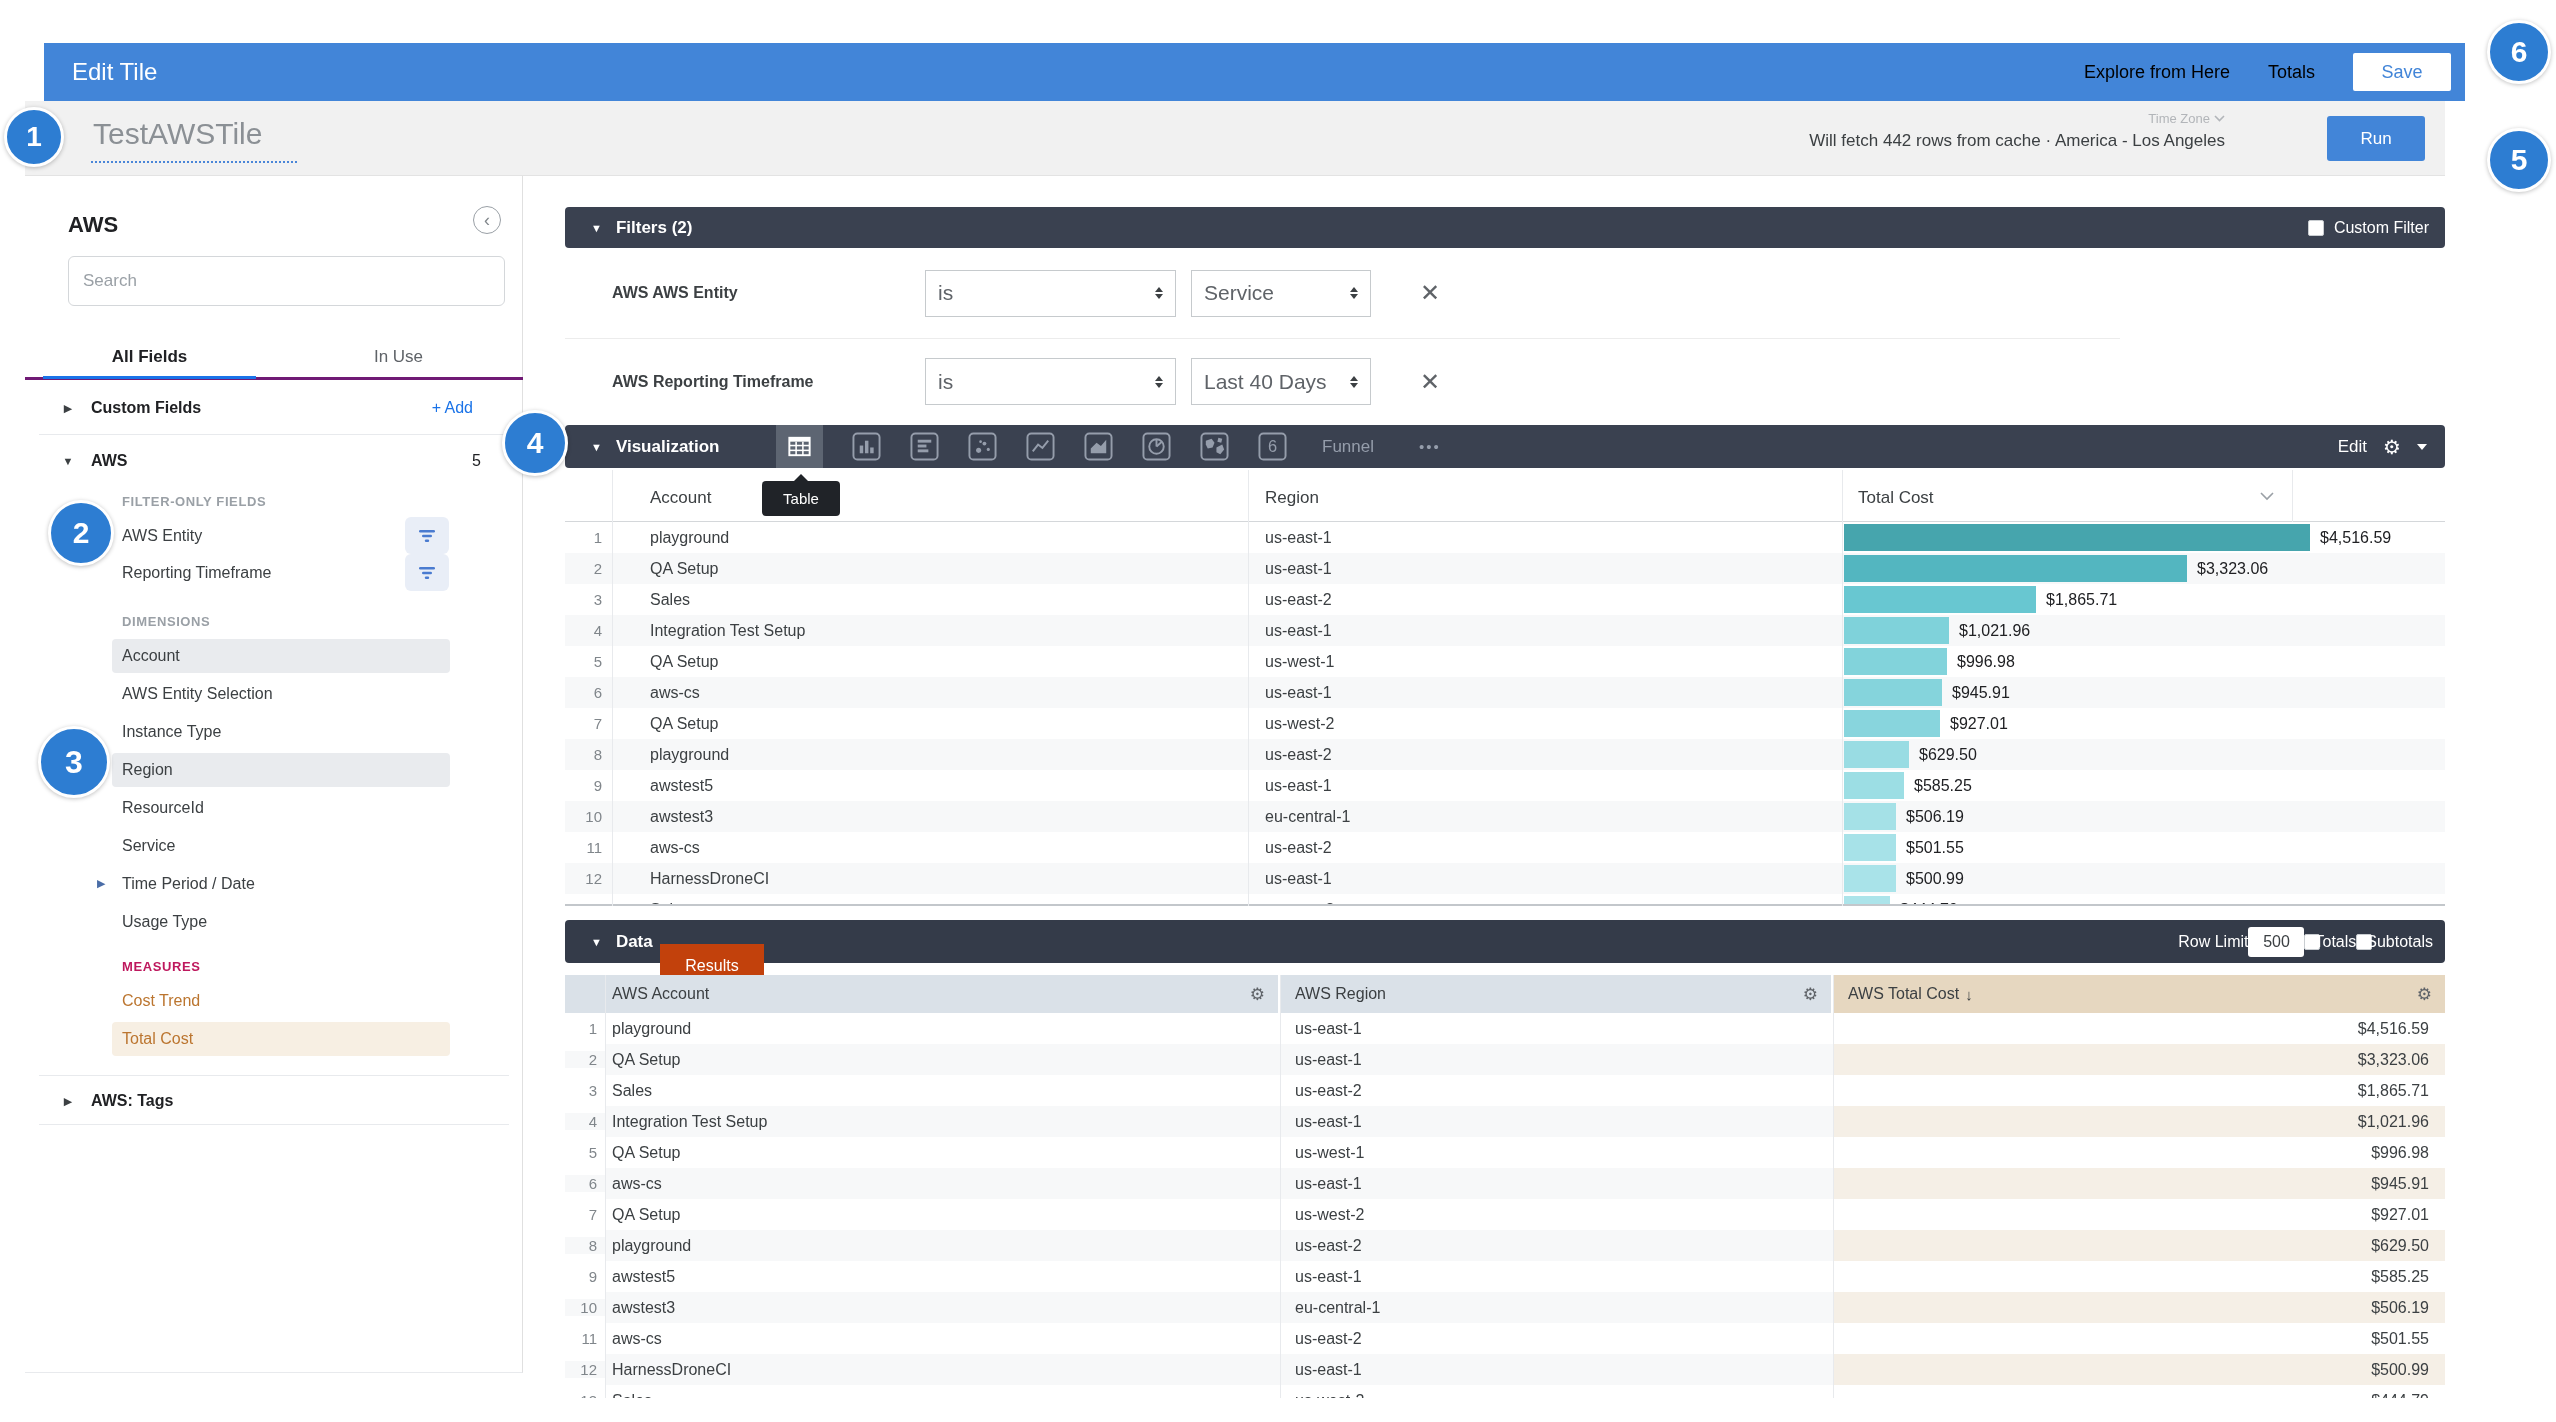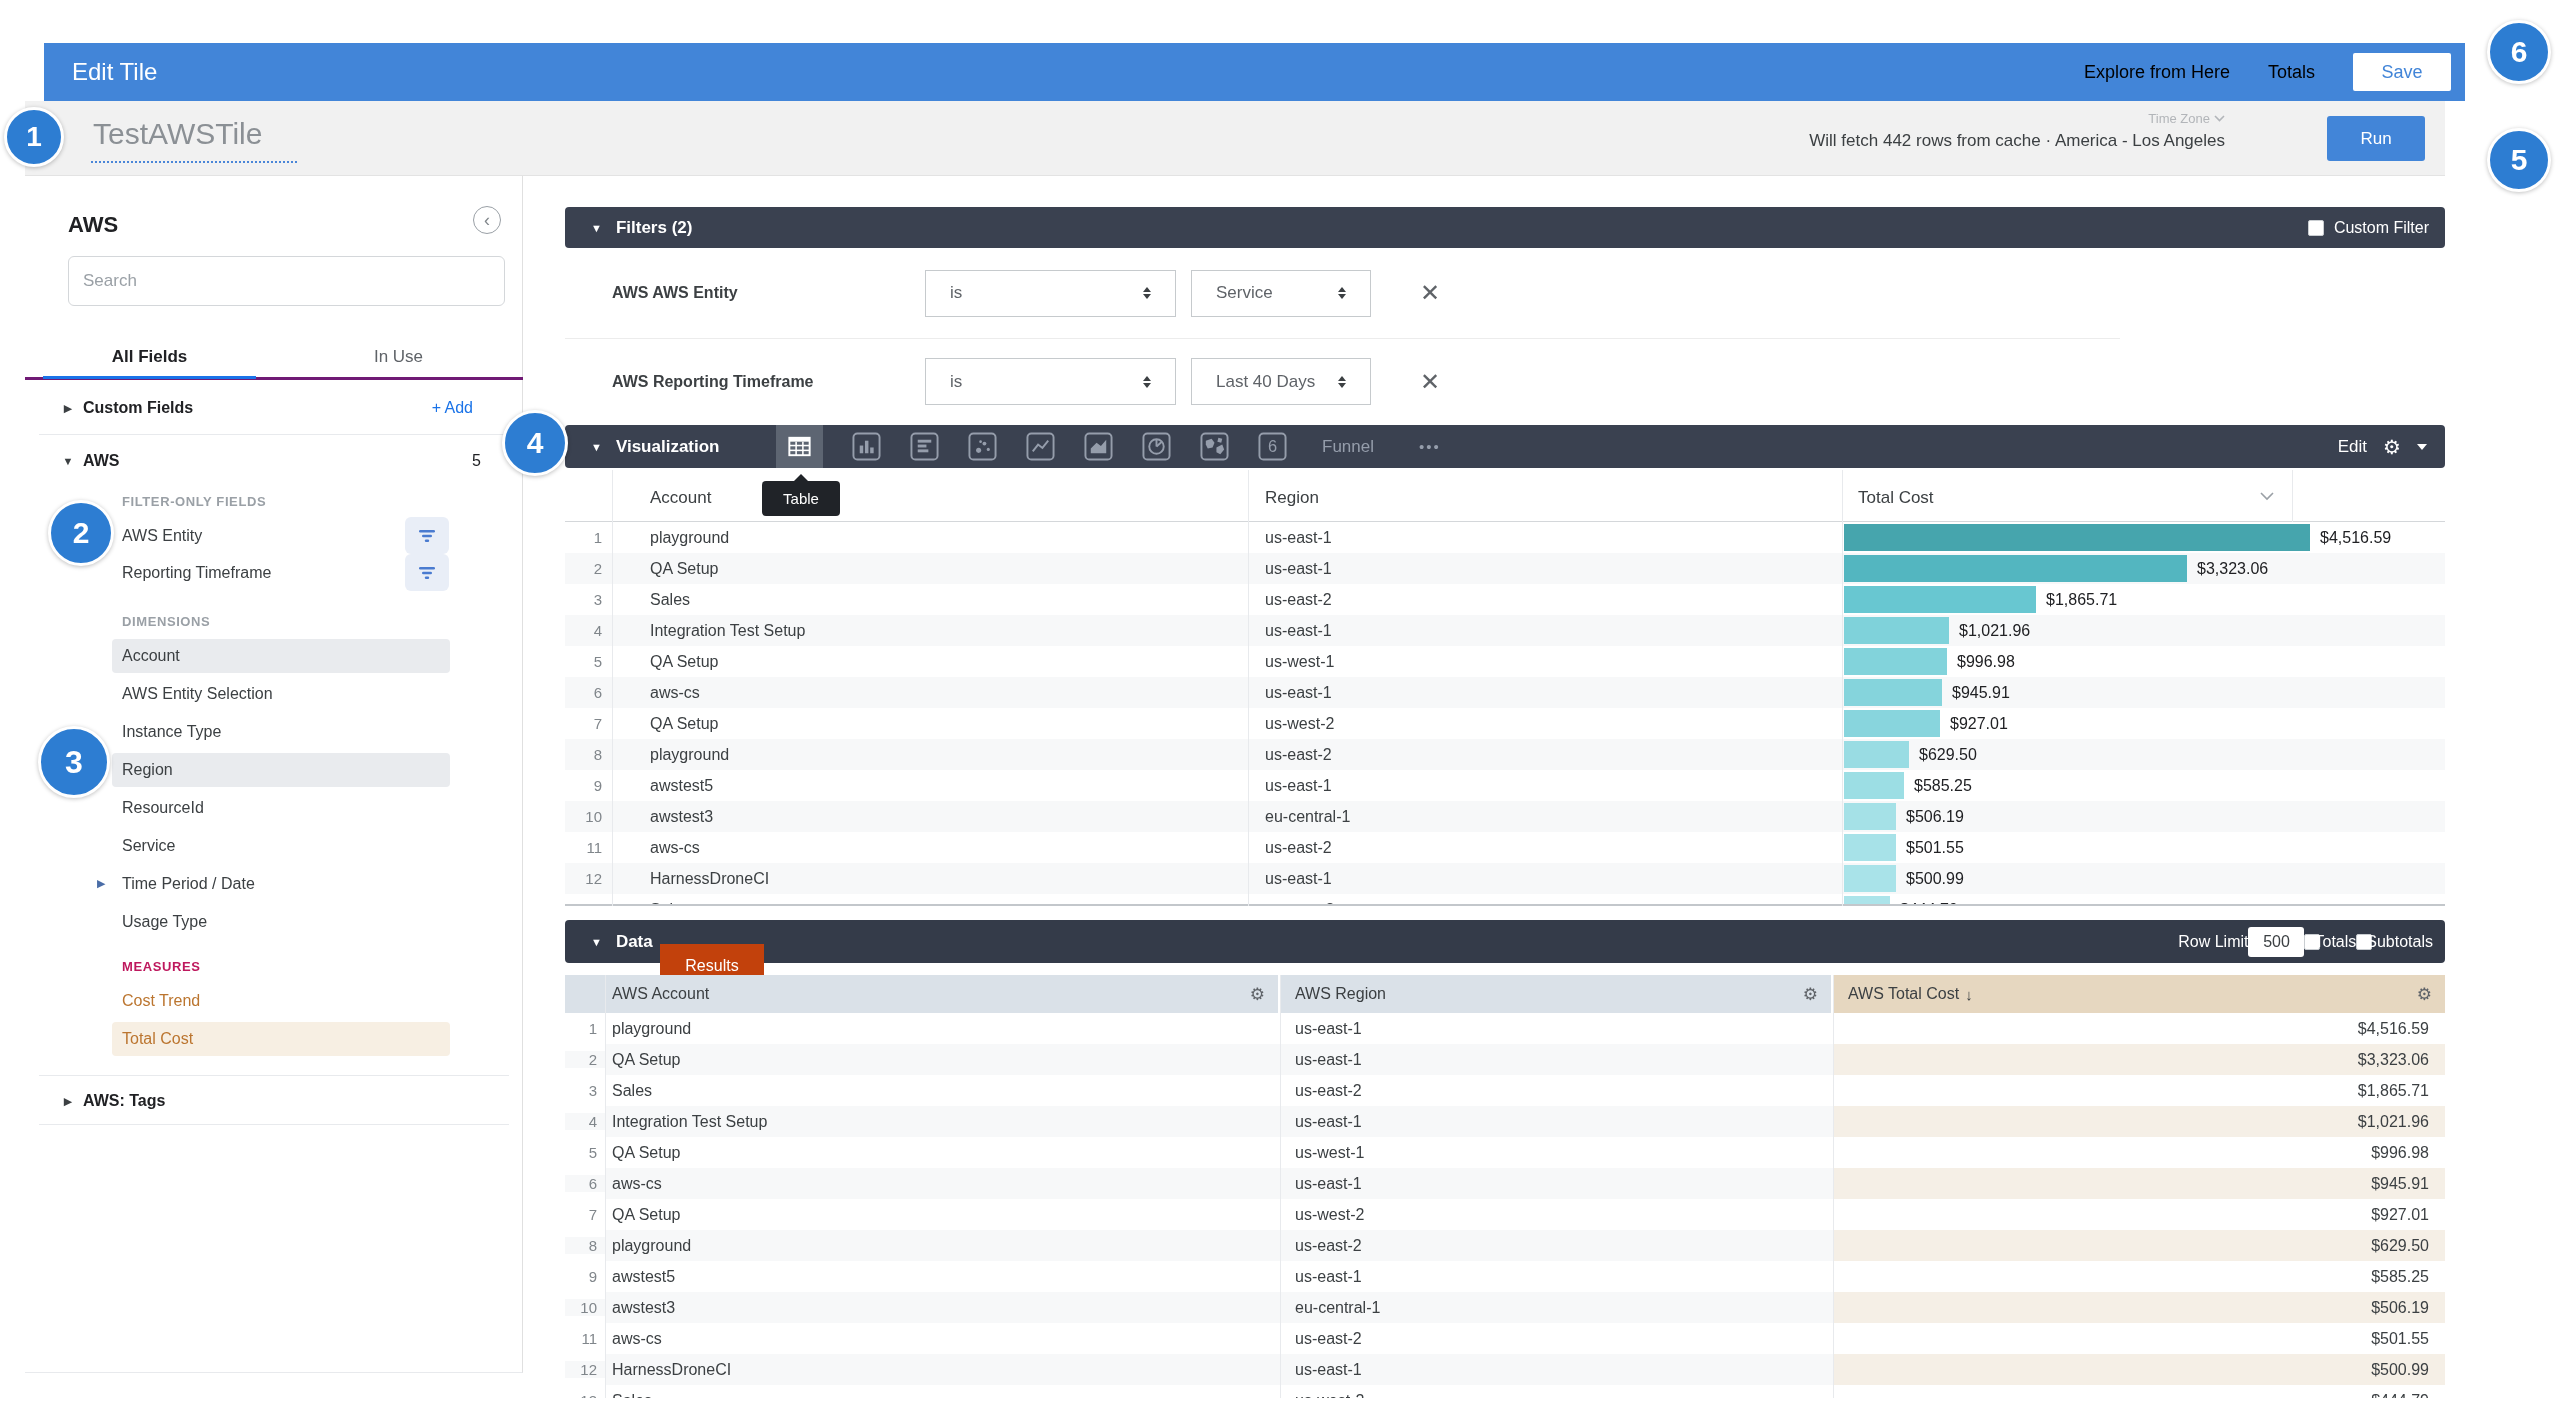--- a/index.html
+++ b/index.html
@@ -27,21 +27,21 @@
   .sb-title{position:absolute;left:43px;top:36px;font-size:22px;font-weight:bold;color:#202124;}
   .sb-collapse{position:absolute;left:448px;top:30px;width:28px;height:28px;border:1.5px solid #9aa0a6;border-radius:50%;color:#80868b;font-size:18px;display:flex;align-items:center;justify-content:center;cursor:pointer;}
   .sb-search{position:absolute;left:43px;top:80px;width:437px;height:50px;border:1px solid #d4d7dA;border-radius:6px;font-size:17px;color:#3c4043;padding:0 14px;outline:none;background:#fff;}
   .sb-search::placeholder{color:#9aa0a6;}
   .sb-tabs{position:absolute;left:0;top:160px;width:498px;height:44px;display:flex;border-bottom:3px solid #701a75;}
   .sb-tab{flex:1;display:flex;align-items:center;justify-content:center;font-size:17px;color:#5f6368;cursor:pointer;position:relative;}
   .sb-tab.active{color:#202124;font-weight:bold;}
   .sb-tab.active::after{content:"";position:absolute;left:18px;right:18px;bottom:-2px;height:3px;background:#1a73e8;}
   .sb-row{position:absolute;left:0;width:498px;height:34px;display:flex;align-items:center;cursor:pointer;}
   .sb-caret{width:30px;text-align:center;font-size:11px;color:#3c4043;flex:none;margin-left:28px;}
-  .sb-group-label{font-size:16px;font-weight:bold;color:#202124;}
+  .sb-group-label{font-size:16px;font-weight:bold;color:#202124;margin-left:8px;}
   .sb-add{position:absolute;right:50px;color:#1a73e8;font-size:16px;cursor:pointer;}
   .sb-count{position:absolute;right:42px;color:#202124;font-size:16px;}
   .sb-div{position:absolute;left:14px;width:470px;border-top:1px solid #e8eaed;}
   .sec-label{position:absolute;left:97px;font-size:13px;letter-spacing:.6px;color:#9aa0a6;font-weight:bold;}
   .sec-label.orange{color:#be185d;}
   .field-item{position:absolute;left:87px;width:338px;height:34px;display:flex;align-items:center;padding-left:10px;font-size:16px;color:#3c4043;border-radius:4px;cursor:pointer;}
   .field-item.sel-gray{background:#e9ebee;}
   .field-item.orange{color:#bb752f;}
   .field-item.sel-tan{background:#f7efe3;}
   .field-caret{position:absolute;left:72px;font-size:11px;color:#4a6da7;cursor:pointer;}
@@ -54,21 +54,21 @@
   .cf-cluster{position:absolute;right:16px;display:flex;align-items:center;gap:10px;}
   .cb{width:16px;height:16px;background:#fff;border:1px solid #c9cdd1;border-radius:2px;flex:none;cursor:pointer;}
   .cf-label{font-size:16px;color:#fff;}
 
   .filter-rows{position:absolute;left:565px;top:248px;width:1880px;height:177px;background:#fff;}
   .filter-row{position:relative;width:100%;display:flex;align-items:center;}
   .filter-row:nth-child(1){height:90px;}
   .filter-row:nth-child(2){height:87px;}
   .f-div{position:absolute;left:0;top:90px;width:1555px;border-top:1px solid #ececec;}
   .f-label{position:absolute;left:47px;font-size:16px;font-weight:bold;color:#3c4043;}
-  .f-select{position:absolute;height:47px;border:1px solid #c6cacd;background:#fff;display:flex;align-items:center;font-size:17px;color:#5f6368;padding:0 24px;justify-content:space-between;cursor:pointer;}
+  .f-select{position:absolute;height:47px;border:1px solid #c6cacd;background:#fff;display:flex;align-items:center;font-size:21px;color:#5f6368;padding:0 12px;justify-content:space-between;cursor:pointer;}
   .f-sel-op{left:360px;width:251px;}
   .f-sel-val{left:626px;width:180px;}
   .sorter{display:flex;flex-direction:column;gap:2px;align-items:center;}
   .sorter i{width:0;height:0;border-left:4px solid transparent;border-right:4px solid transparent;display:block;}
   .sorter .up{border-bottom:5px solid #3c4043;}
   .sorter .dn{border-top:5px solid #3c4043;}
   .f-x{position:absolute;left:855px;font-size:24px;color:#5f6368;font-weight:300;cursor:pointer;}
 
   
   .viz-icons{position:absolute;left:211px;top:0;height:43px;display:flex;align-items:center;gap:29px;}

